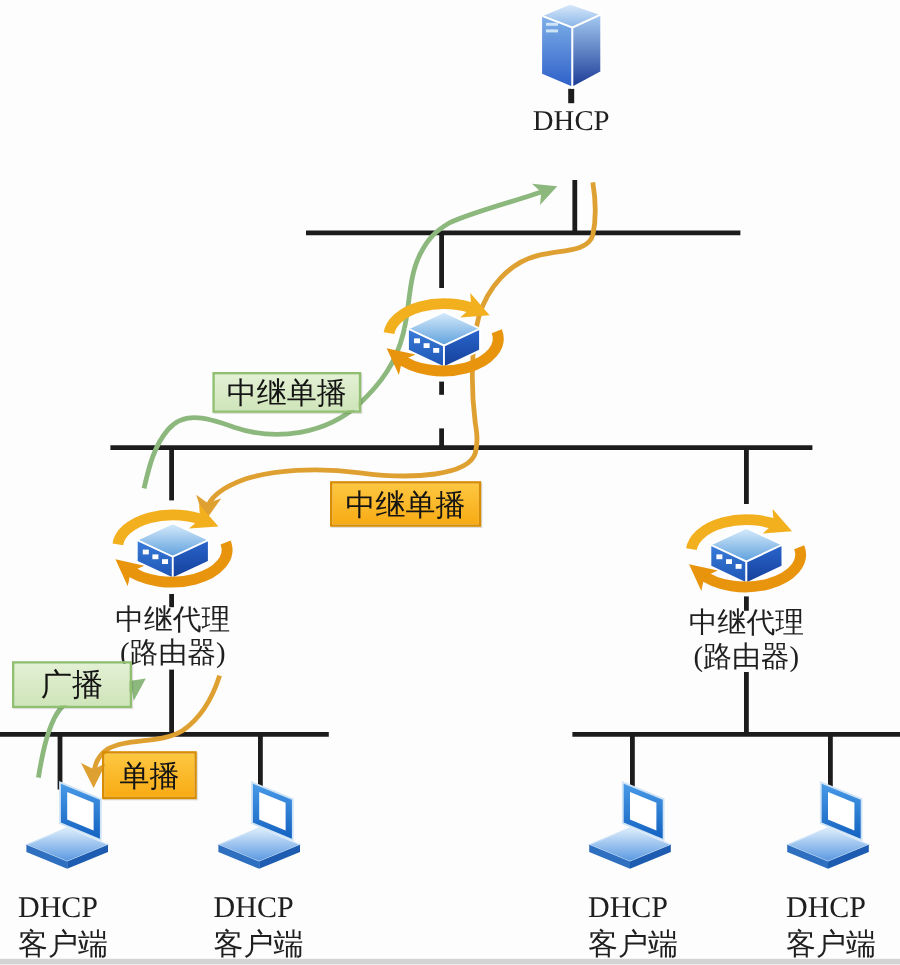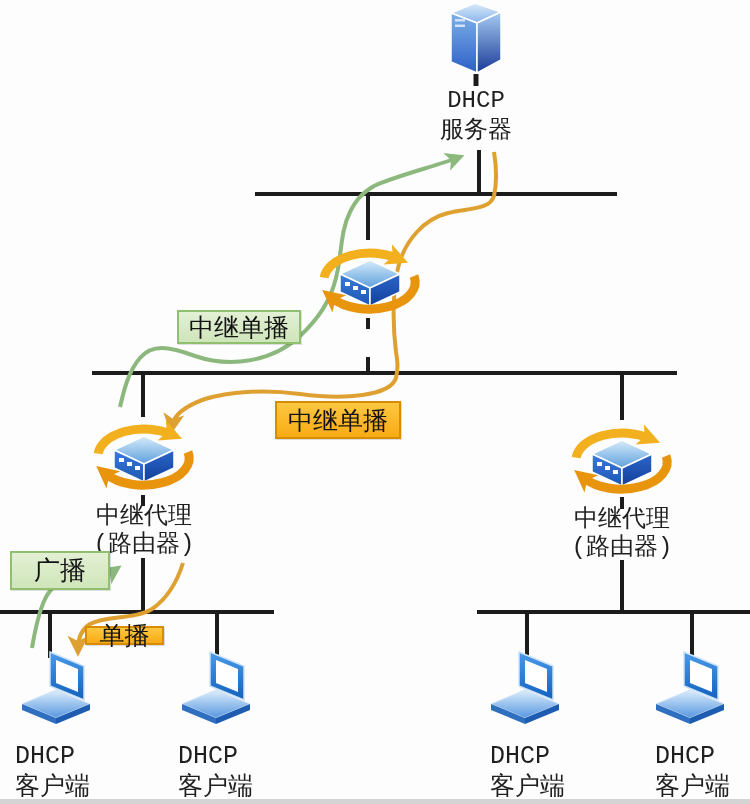--- a/index.html
+++ b/index.html
@@ -1,18 +1,18 @@
 <!DOCTYPE html>
 <html><head>
 <meta charset="utf-8">
 <style>
   html,body{margin:0;padding:0;background:#fdfdfd;}
   #stage{
     position:relative;width:750px;height:804px;background:#fdfdfd;overflow:hidden;
-    font-family:Liberation Mono, monospace;color:#1f1f1f;
+    font-family:Liberation Serif, serif;color:#1f1f1f;
   }
   #net-svg{position:absolute;left:0;top:0;}
   .lbl{position:absolute;text-align:center;line-height:29px;font-size:24px;color:#1f1f1f;white-space:nowrap;}
   .client-lbl{position:absolute;text-align:left;font-size:25px;line-height:31px;color:#1f1f1f;white-space:nowrap;}
   .tagbox{
     position:absolute;display:flex;align-items:center;justify-content:center;
     font-size:25px;color:#141414;box-sizing:border-box;
     box-shadow:1px 1px 0 rgba(0,0,0,0.12);
   }
   .tag-green{background:linear-gradient(#e3f0d4,#cfe5ba);border:2px solid #8fbf6f;}
@@ -147,21 +147,20 @@
     <use href="#routerIcon" transform="translate(622,460)"></use>
 
     <use href="#laptopIcon" transform="translate(20,650)"></use>
     <use href="#laptopIcon" transform="translate(180,650)"></use>
     <use href="#laptopIcon" transform="translate(489,650)"></use>
     <use href="#laptopIcon" transform="translate(654,650)"></use>
   </svg>
 
   <div class="lbl" style="left:406px;top:86px;width:140px;line-height:30px;">
     <div>DHCP</div>
-    <div>服务器</div>
   </div>
 
 
   <div class="lbl" style="left:74px;top:503px;width:140px;line-height:28px;">
     <div>中继代理</div>
     <div>(路由器)</div>
   </div>
 
   <div class="lbl" style="left:552px;top:506px;width:140px;line-height:28px;">
     <div>中继代理</div>
@@ -184,16 +183,16 @@
     <div>DHCP</div>
     <div>客户端</div>
   </div>
 
   <div class="tagbox tag-green" style="left:177px;top:310px;width:124px;height:34px;">中继单播</div>
 
   <div class="tagbox tag-orange" style="left:275px;top:401px;width:126px;height:38px;">中继单播</div>
 
   <div class="tagbox tag-green" style="left:10px;top:551px;width:100px;height:39px;font-size:26px;">广播</div>
 
-  <div class="tagbox tag-orange" style="left:85px;top:626px;width:79px;height:19px;text-align:center;">单播</div>
+  <div class="tagbox tag-orange" style="left:85px;top:626px;width:79px;height:40px;text-align:center;">单播</div>
 
   <div class="bottom-strip"></div>
 </div>
 
 </body></html>

